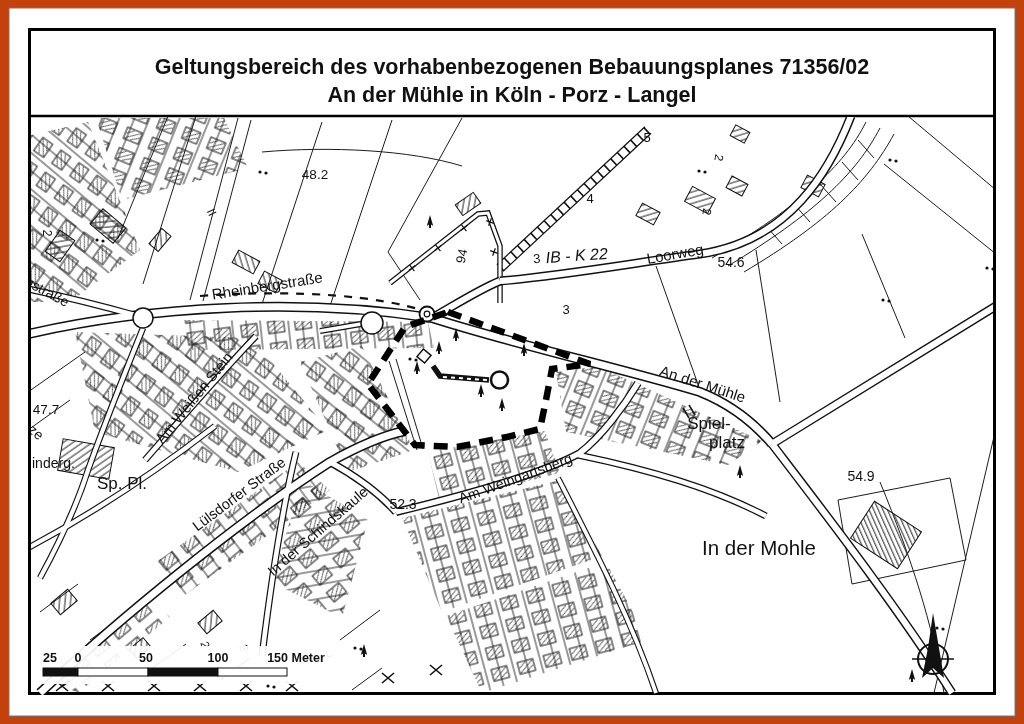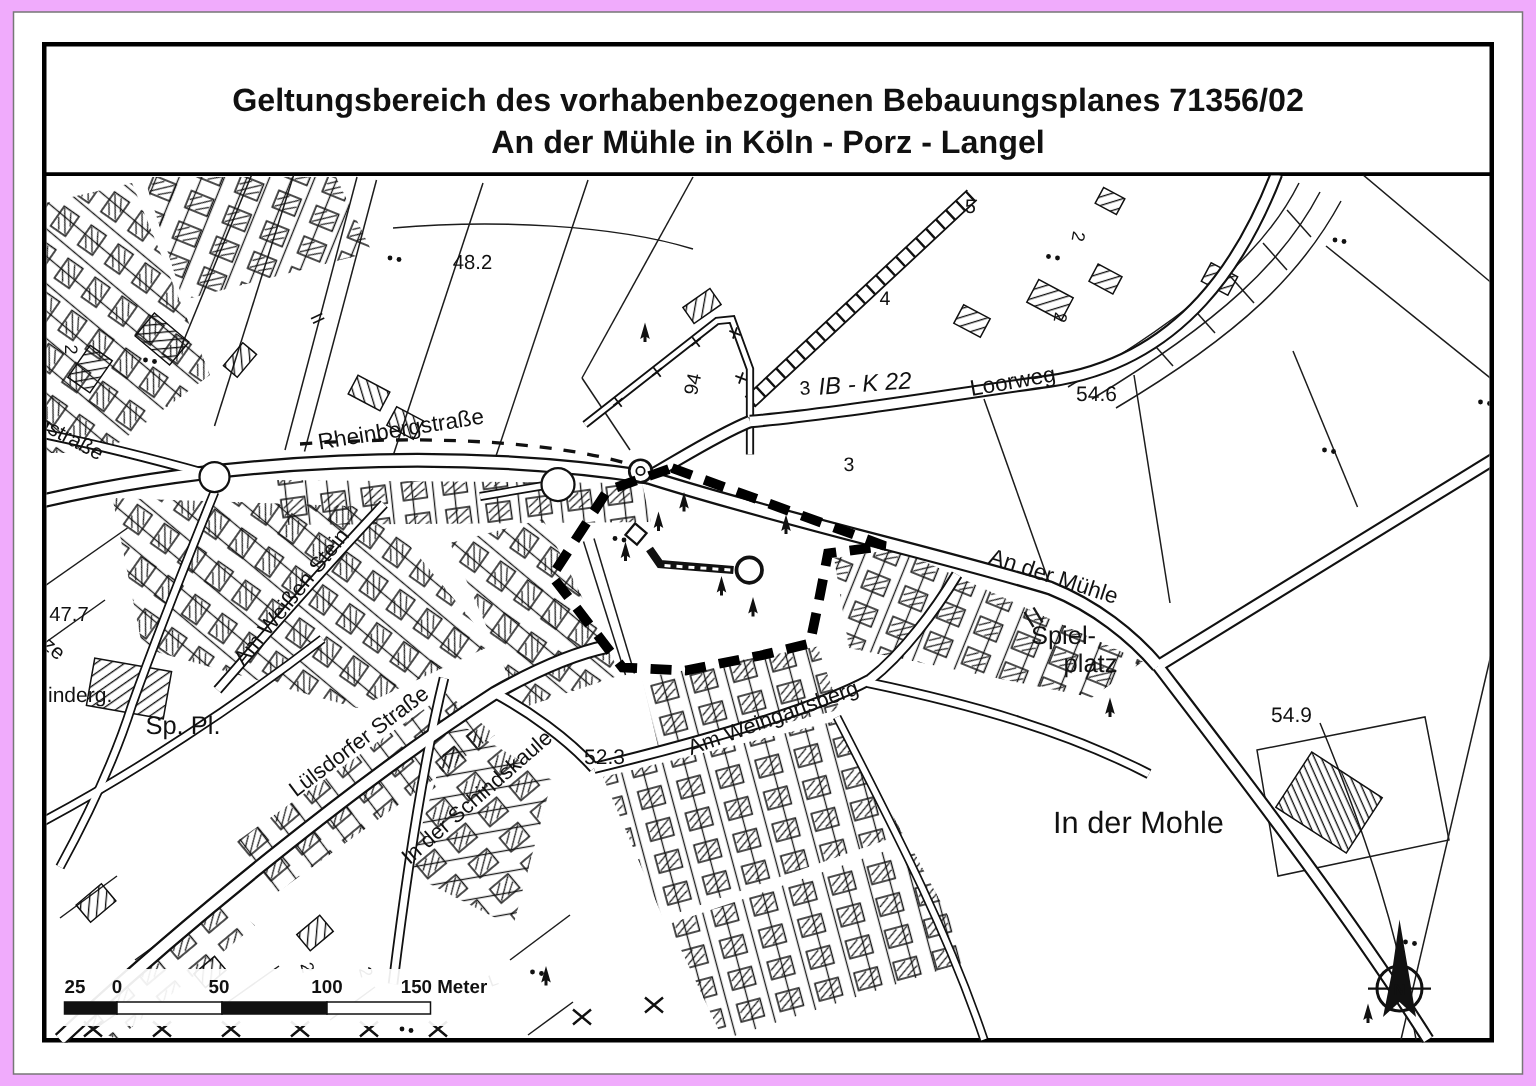--- a/index.html
+++ b/index.html
@@ -1,16 +1,16 @@
 <!DOCTYPE html>
 <html><head>
 <meta charset="utf-8">
 <style>
   html,body{margin:0;padding:0;background:#ffffff;}
-  .page{position:relative;width:1024px;height:724px;background:#f0abfc;overflow:hidden;}
+  .page{position:relative;width:1024px;height:724px;background:#c2410c;overflow:hidden;}
   svg{position:absolute;left:0;top:0;}
   .t{font-family:"Liberation Sans","DejaVu Sans",sans-serif;fill:#111;}
   .b{font-weight:bold;}
   .mid{text-anchor:middle;}
 </style>
 </head>
 <body>
 
 <div class="page">
 <svg width="1024" height="724" viewBox="0 0 1024 724">

